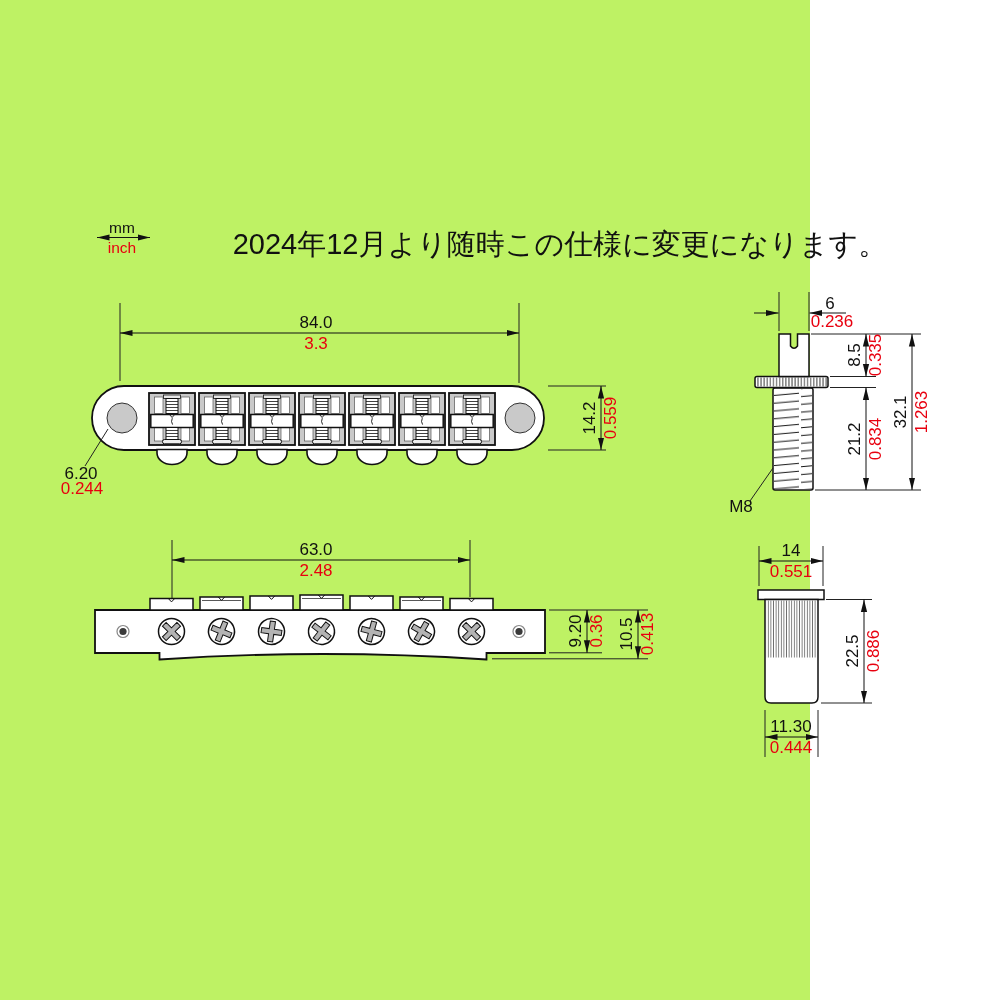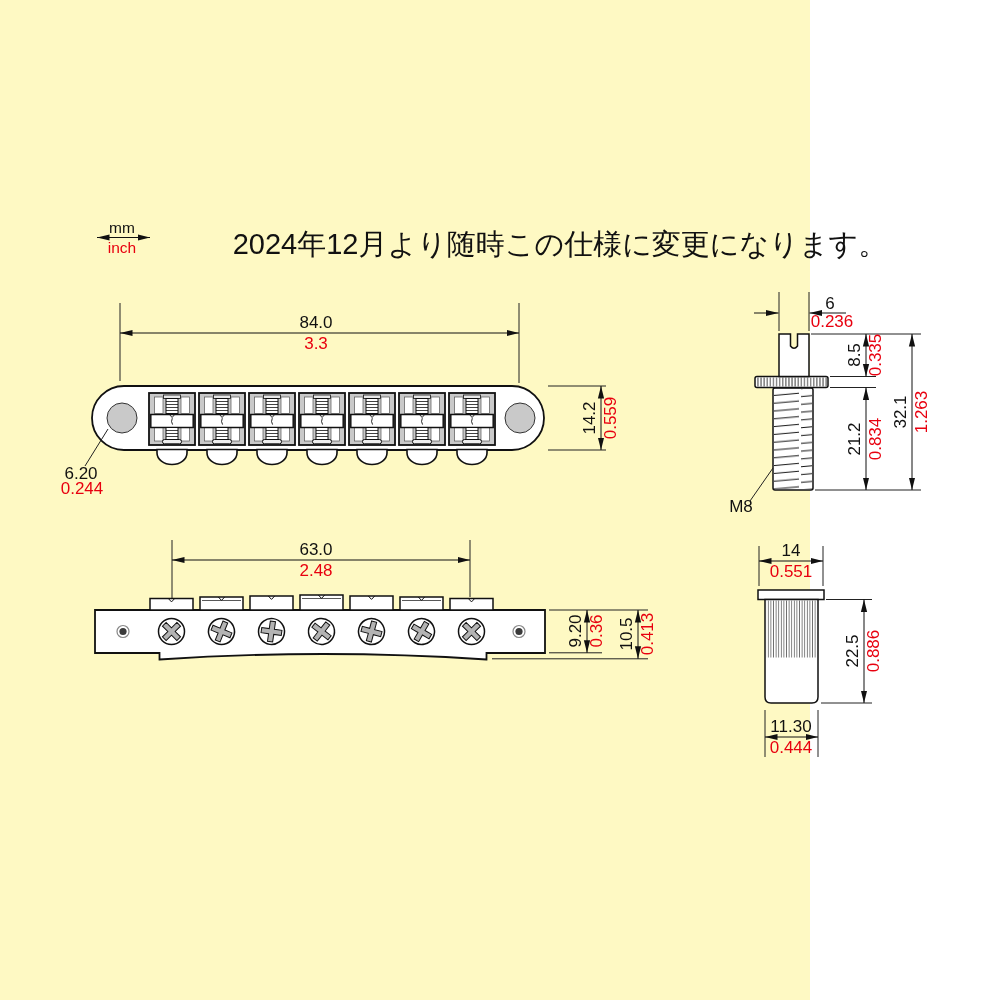--- a/index.html
+++ b/index.html
@@ -1,16 +1,16 @@
 <!DOCTYPE html>
 <html><head>
 <meta charset="utf-8">
 <style>
   html,body{margin:0;padding:0;background:#ffffff;}
-  .stage{width:810px;height:1000px;position:relative;background:#fef9c3;}
+  .stage{width:810px;height:1000px;position:relative;background:#bef264;}
   svg{display:block;}
   text{font-family:"Liberation Sans","DejaVu Sans",sans-serif;fill:#111;}
   .dim{font-size:17px;text-anchor:middle;}
   .red{fill:#e8000f;}
   .ttl{font-size:29px;text-anchor:middle;}
   .leg{font-size:15.5px;text-anchor:middle;}
   .ext{stroke:#222;stroke-width:1;fill:none;}
   .dimln{stroke:#111;stroke-width:1;fill:none;}
   .body{fill:#fff;stroke:#111;stroke-width:1.8;}
   .part{fill:#fff;stroke:#111;stroke-width:1.5;}

